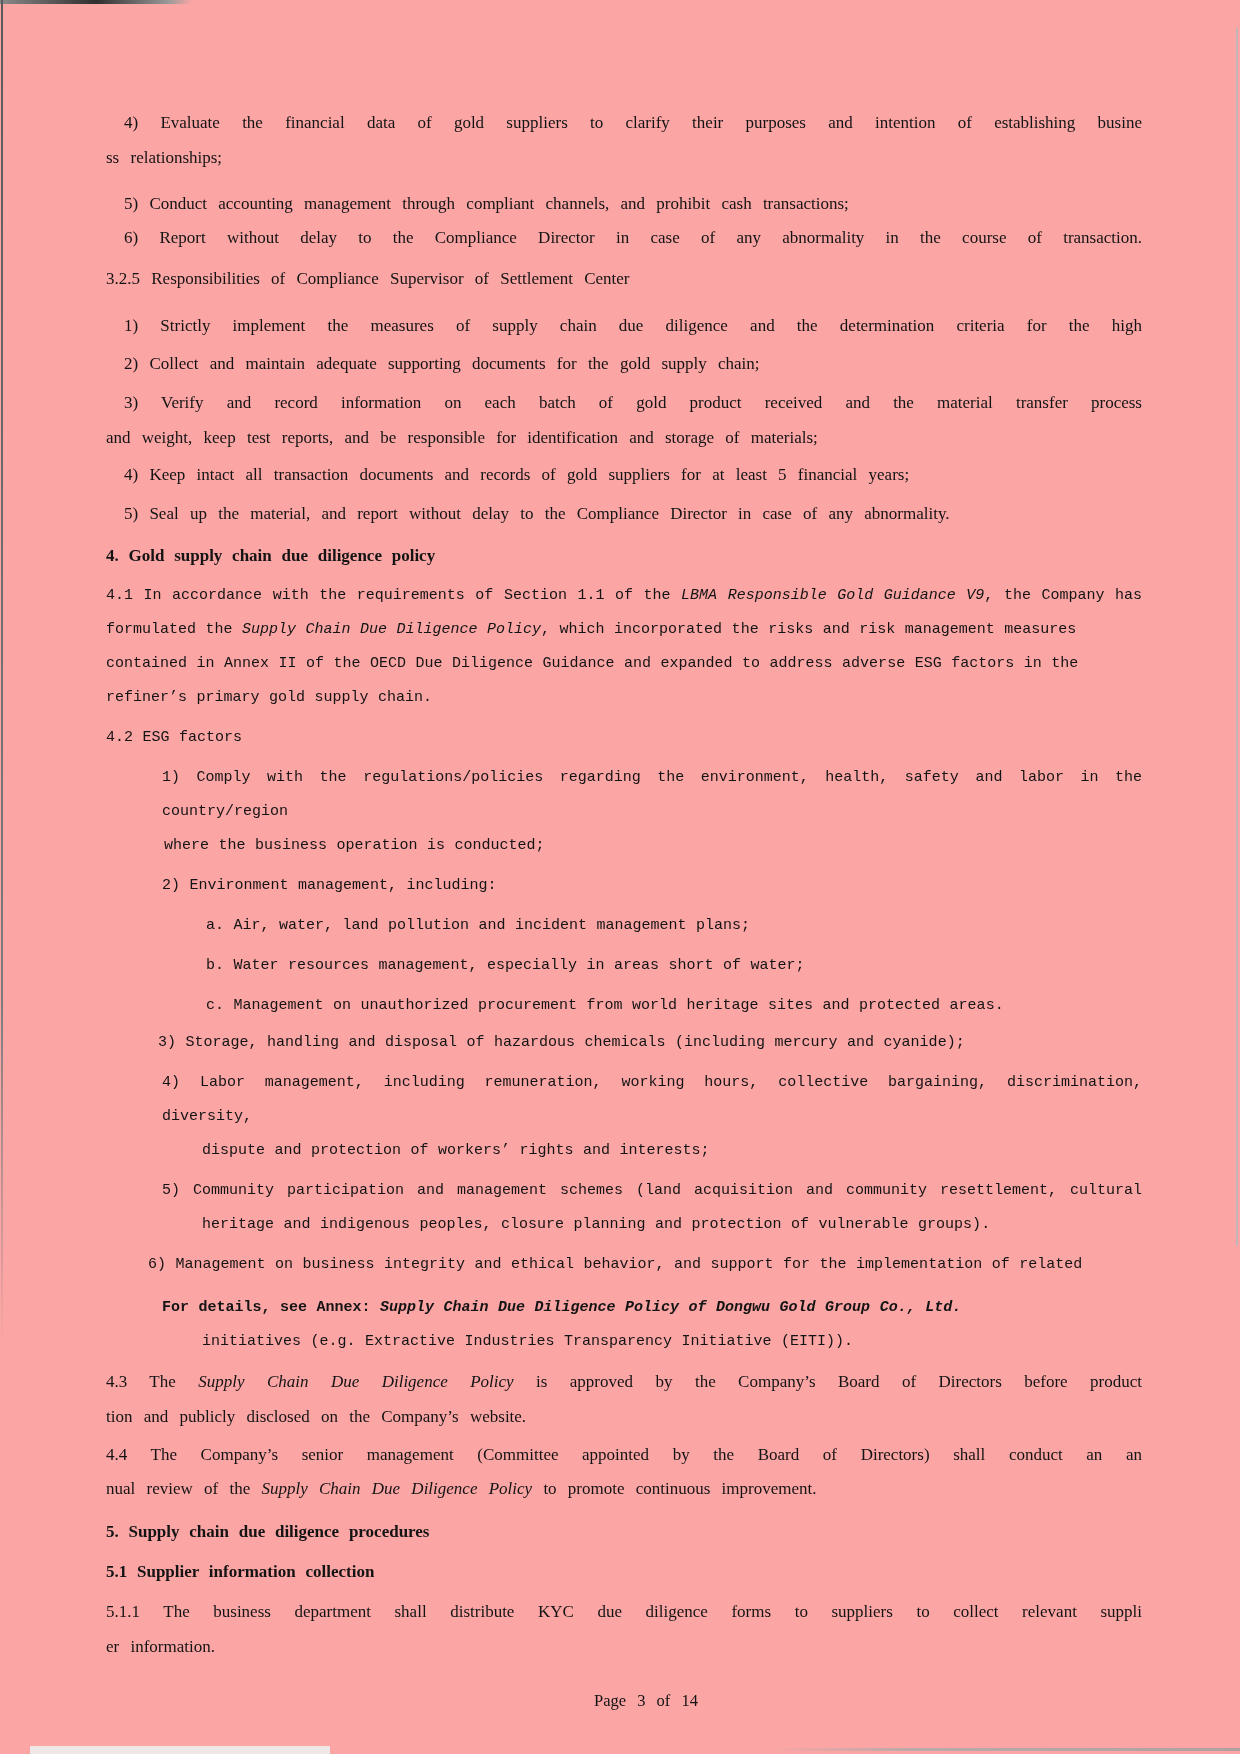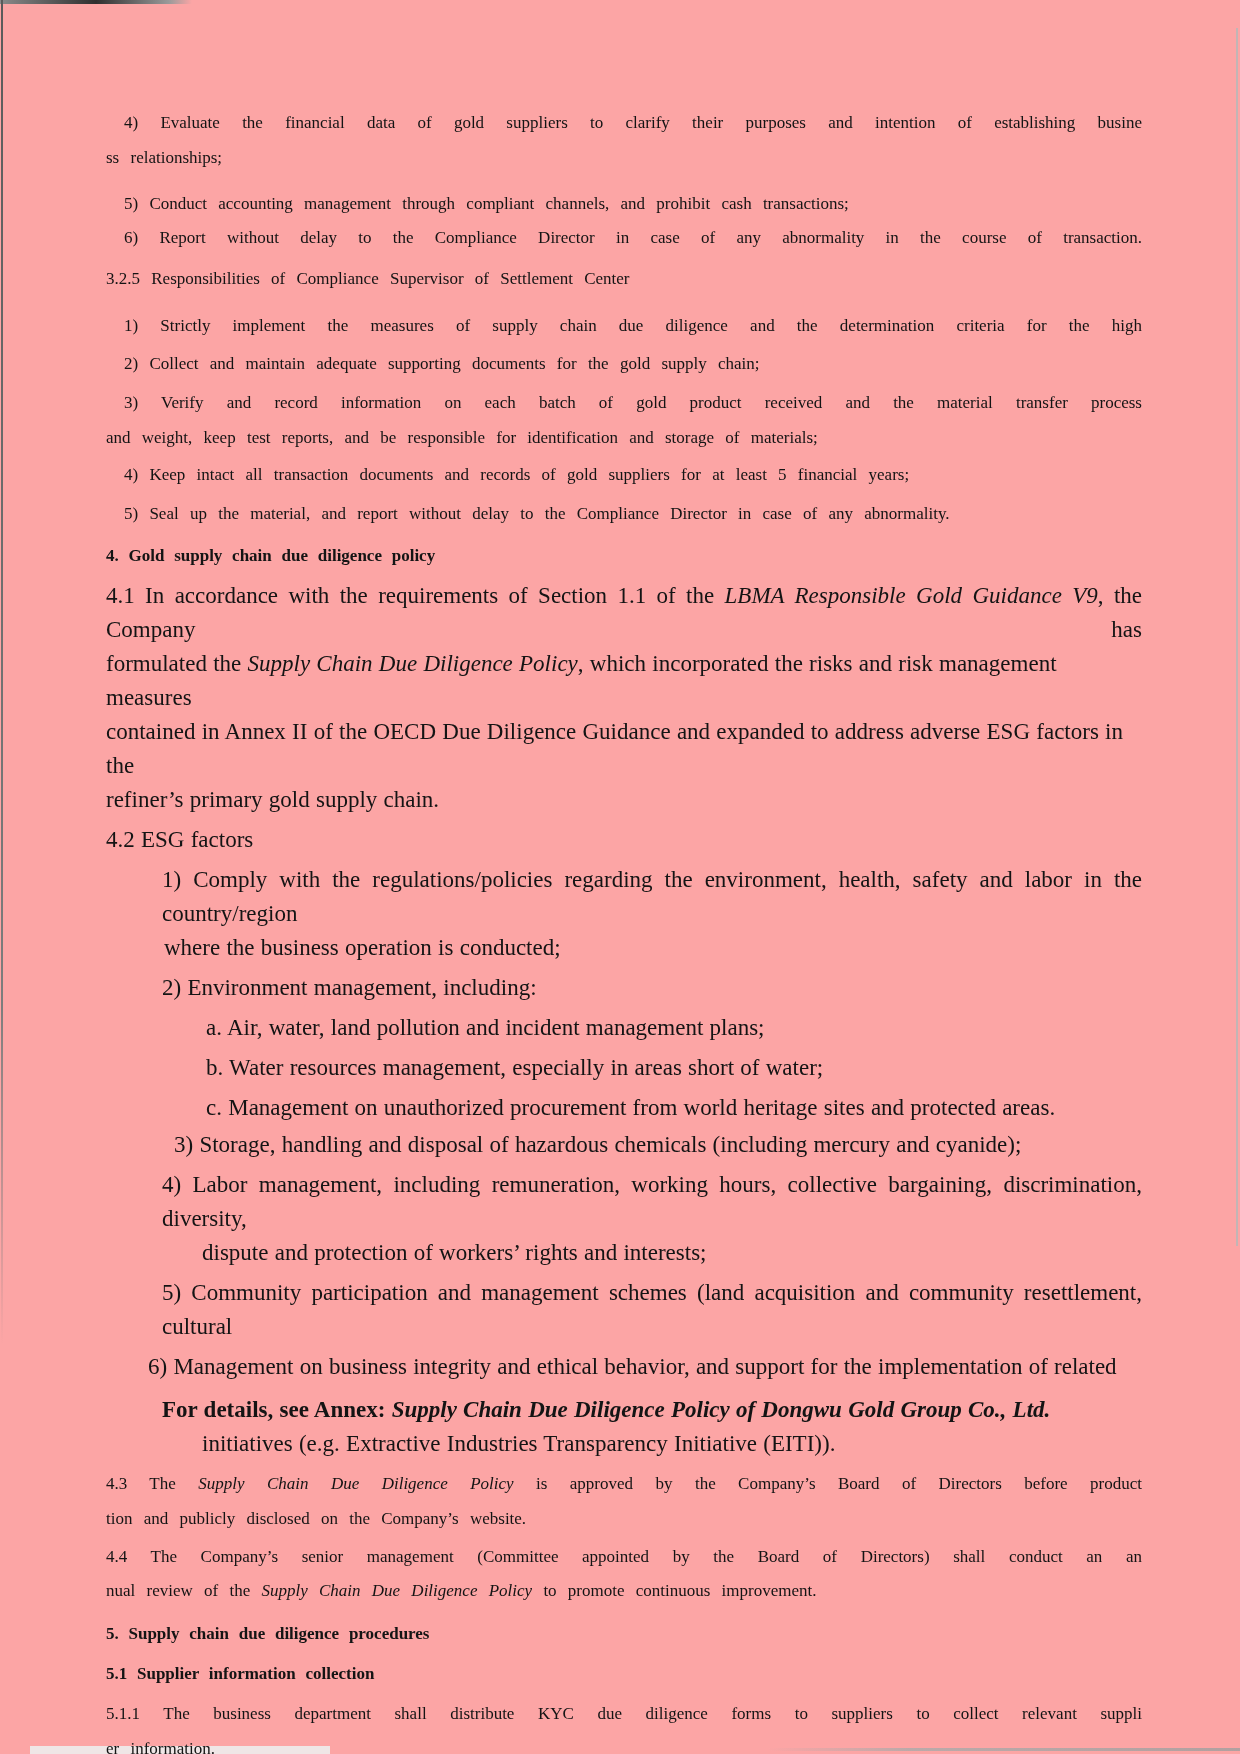--- a/index.html
+++ b/index.html
@@ -41,21 +41,21 @@
     position: absolute;
     left: 106px; top: 106px;
     width: 1036px;
   }
   .line {
     line-height: 34px;
     font-size: 17px;
     white-space: normal;
   }
   .wide  { word-spacing: 7px; }
-  .tight { font-size: 23px; word-spacing: 0.5px; }
+  .tight { font-size: 15px; word-spacing: 0.5px; font-family: Liberation Mono, monospace; }
   .head  { font-weight: bold; word-spacing: 5.5px; }
   .full  { text-align: justify; text-align-last: justify; }
   .b { font-weight: bold; }
   .i { font-style: italic; }
 
   #footer-line {
     margin-top: 20px;
     text-align: center;
     font-size: 16.5px;
     word-spacing: 7px;
@@ -92,24 +92,25 @@
       <div class="line tight" style="margin-top: 0px; margin-left: 0px;"><span>formulated the </span><span class="i">Supply Chain Due Diligence Policy</span><span>, which incorporated the risks and risk management measures</span></div>
       <div class="line tight" style="margin-top: 0px; margin-left: 0px;"><span>contained in Annex II of the OECD Due Diligence Guidance and expanded to address adverse ESG factors in the</span></div>
       <div class="line tight" style="margin-top: 0px; margin-left: 0px;"><span>refiner’s primary gold supply chain.</span></div>
       <div class="line tight" style="margin-top: 6px; margin-left: 0px;"><span>4.2 ESG factors</span></div>
       <div class="line tight full" style="margin-top: 6px; margin-left: 56px;"><span>1) Comply with the regulations/policies regarding the environment, health, safety and labor in the country/region</span></div>
       <div class="line tight" style="margin-top: 0px; margin-left: 58px;"><span>where the business operation is conducted;</span></div>
       <div class="line tight" style="margin-top: 6px; margin-left: 56px;"><span>2) Environment management, including:</span></div>
       <div class="line tight" style="margin-top: 6px; margin-left: 100px;"><span>a. Air, water, land pollution and incident management plans;</span></div>
       <div class="line tight" style="margin-top: 6px; margin-left: 100px;"><span>b. Water resources management, especially in areas short of water;</span></div>
       <div class="line tight" style="margin-top: 6px; margin-left: 100px;"><span>c. Management on unauthorized procurement from world heritage sites and protected areas.</span></div>
-      <div class="line tight" style="margin-top: 3px; margin-left: 68px;"><span>3) Storage, handling and disposal of hazardous chemicals (including mercury and cyanide);</span></div>
+      <div class="line tight" style="margin-top: 3px; margin-left: 52px;"><span>3) Storage, handling and disposal of hazardous chemicals (including mercury and cyanide);</span></div>
       <div class="line tight full" style="margin-top: 6px; margin-left: 56px;"><span>4) Labor management, including remuneration, working hours, collective bargaining, discrimination, diversity,</span></div>
       <div class="line tight" style="margin-top: 0px; margin-left: 96px;"><span>dispute and protection of workers’ rights and interests;</span></div>
       <div class="line tight full" style="margin-top: 6px; margin-left: 56px;"><span>5) Community participation and management schemes (land acquisition and community resettlement, cultural</span></div>
+      <div class="line tight" style="margin-top: 0px; margin-left: 96px;"><span>heritage and indigenous peoples, closure planning and protection of vulnerable groups).</span></div>
       <div class="line tight" style="margin-top: 6px; margin-left: 42px;"><span>6) Management on business integrity and ethical behavior, and support for the implementation of related</span></div>
       <div class="line tight" style="margin-top: 9px; margin-left: 56px;"><span class="b">For details, see Annex: </span><span class="b i">Supply Chain Due Diligence Policy of Dongwu Gold Group Co., Ltd.</span></div>
       <div class="line tight" style="margin-top: 0px; margin-left: 96px;"><span>initiatives (e.g. Extractive Industries Transparency Initiative (EITI)).</span></div>
       <div class="line wide full" style="margin-top: 6px; margin-left: 0px;"><span>4.3 The </span><span class="i">Supply Chain Due Diligence Policy</span><span> is approved by the Company’s Board of Directors before product</span></div>
       <div class="line wide" style="margin-top: 1px; margin-left: 0px;"><span>tion and publicly disclosed on the Company’s website.</span></div>
       <div class="line wide full" style="margin-top: 4px; margin-left: 0px;"><span>4.4 The Company’s senior management (Committee appointed by the Board of Directors) shall conduct an an</span></div>
       <div class="line wide" style="margin-top: 0px; margin-left: 0px;"><span>nual review of the </span><span class="i">Supply Chain Due Diligence Policy</span><span> to promote continuous improvement.</span></div>
       <div class="line head" style="margin-top: 9px; margin-left: 0px;"><span>5. Supply chain due diligence procedures</span></div>
       <div class="line head" style="margin-top: 6px; margin-left: 0px;"><span>5.1 Supplier information collection</span></div>
       <div class="line wide full" style="margin-top: 6px; margin-left: 0px;"><span>5.1.1 The business department shall distribute KYC due diligence forms to suppliers to collect relevant suppli</span></div>

